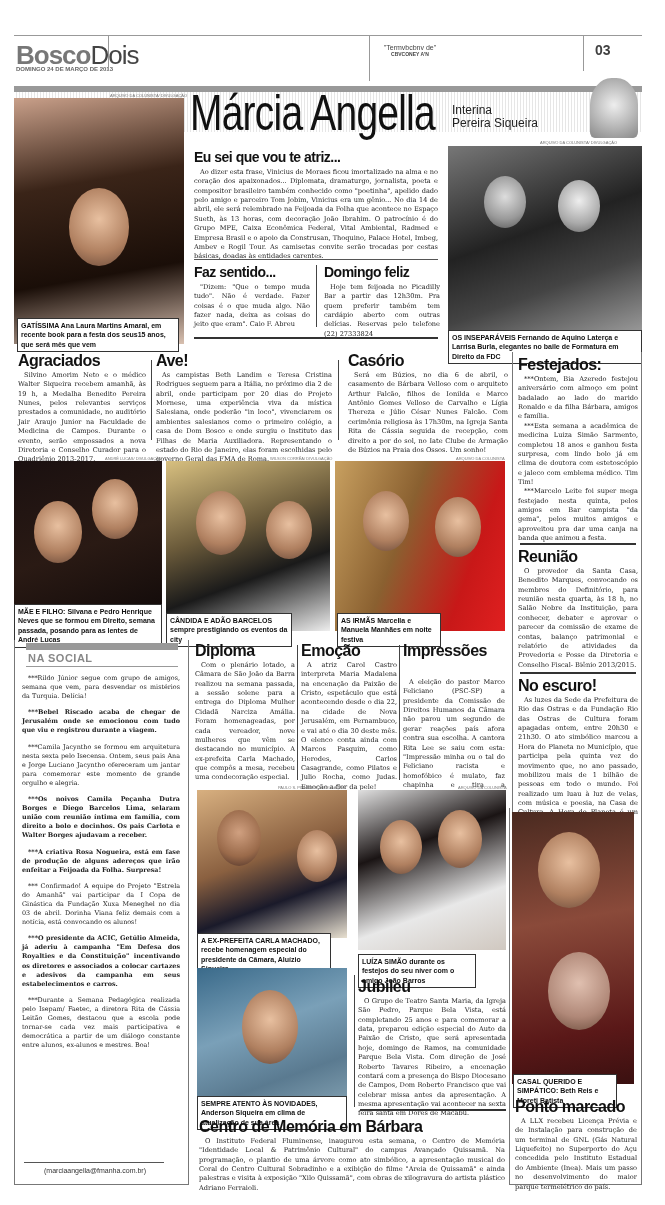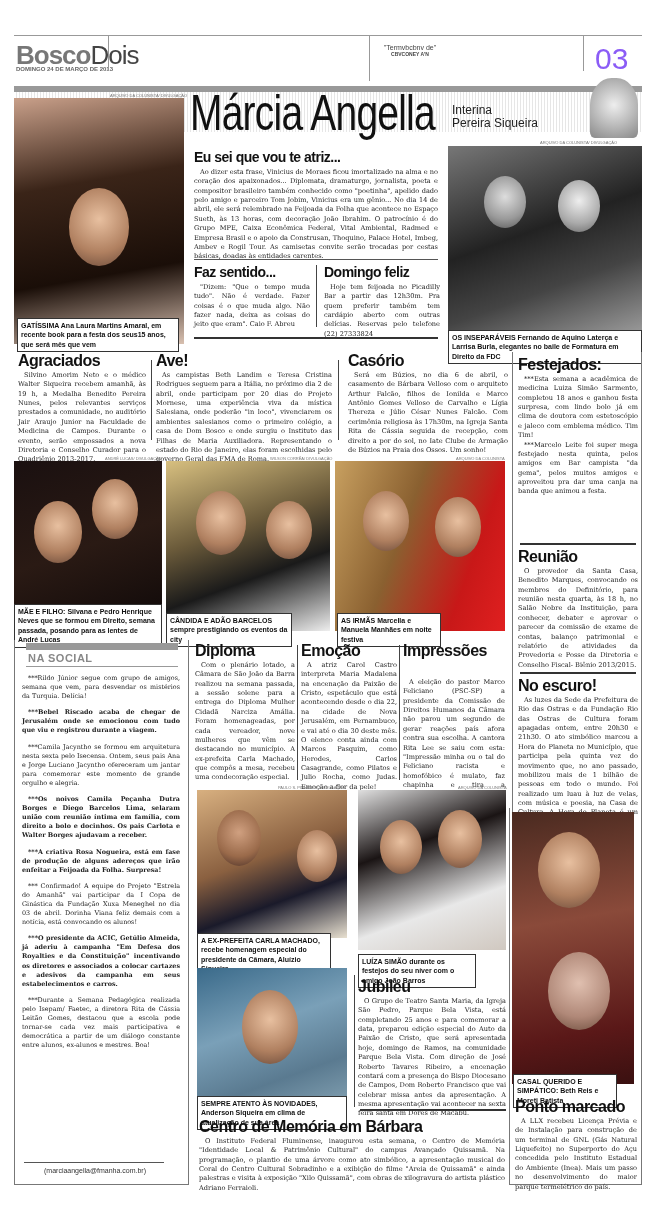--- a/index.html
+++ b/index.html
@@ -6,21 +6,21 @@
 body{width:665px;height:1205px;background:#fff;font-family:"DejaVu Serif",serif;color:#222;position:relative;overflow:hidden}
 .abs{position:absolute}
 .masthead{left:14px;top:35px;width:490px;height:46px;border-top:1px solid #999}
 .logo{left:16px;top:40px;font-family:"Liberation Sans",sans-serif;font-size:26px;font-weight:bold;color:#555;letter-spacing:-1px}
 .logo .b{color:#777}
 .logo .d{font-weight:normal;color:#444}
 .date{left:16px;top:66px;font-family:"Liberation Sans",sans-serif;font-size:6px;color:#666;font-weight:bold}
 .vline{background:#999;width:1px}
 .quote{left:380px;top:44px;width:60px;text-align:center;font-family:"Liberation Sans",sans-serif;font-size:7px;color:#444}
 .quote .who{font-size:5px;font-weight:bold}
-.pgnum{left:595px;top:42px;font-family:"Liberation Sans",sans-serif;font-size:30px;font-weight:normal;color:#8b5cf6}
+.pgnum{left:595px;top:42px;font-family:"Liberation Sans",sans-serif;font-size:14px;font-weight:bold;color:#404040}
 .headerband{left:14px;top:86px;width:628px;height:6px;background:#999}
 .stripes{left:14px;top:92px;width:628px;height:40px;background:repeating-linear-gradient(90deg,#fff 0 2px,#e6e6e6 2px 3px)}
 .colname{left:190px;top:88px;font-family:"Liberation Sans",sans-serif;font-size:50px;color:#111;letter-spacing:-1px;line-height:1;transform:scaleX(.78);transform-origin:left top}
 .interina{left:452px;top:104px;font-family:"Liberation Sans",sans-serif;font-size:12px;color:#222;line-height:1.05}
 .photo{background:linear-gradient(160deg,#555,#1a1a1a 60%,#333);overflow:hidden}
 .photo.bw{background:linear-gradient(150deg,#d0d0d0,#555 50%,#222)}
 .caption{background:#fff;border:1px solid #333;font-family:"Liberation Sans",sans-serif;font-weight:bold;font-size:7px;line-height:1.35;padding:2px 3px;color:#111}
 .credit{font-family:"Liberation Sans",sans-serif;font-size:4px;color:#777;text-transform:uppercase}
 h2{font-family:"Liberation Sans",sans-serif;font-weight:bold;color:#111;font-size:16px;line-height:1.1;letter-spacing:-.5px}
 .txt{font-size:6.6px;line-height:1.42;text-align:justify;color:#222}
@@ -101,20 +101,21 @@
 <div class="abs vline" style="left:338px;top:360px;height:80px;background:#444"></div>
 
 <h2 class="abs" style="left:348px;top:352px">Casório</h2>
 <div class="abs txt" style="left:348px;top:371px;width:160px">
     <p>Será em Búzios, no dia 6 de abril, o casamento de Bárbara Velloso com o arquiteto Arthur Falcão, filhos de Ionilda e Marco Antônio Gomes Velloso de Carvalho e Lígia Thereza e Júlio César Nunes Falcão. Com cerimônia religiosa às 17h30m, na Igreja Santa Rita de Cássia seguida de recepção, com direito a por do sol, no Iate Clube de Armação de Búzios na Praia dos Ossos. Um sonho!</p>
   </div>
 
 <div class="abs boxed" style="left:512px;top:352px;width:130px;height:485px"></div>
 <h2 class="abs" style="left:518px;top:356px">Festejados:</h2>
 <div class="abs txt" style="left:518px;top:375px;width:120px">
+ <p>***Ontem, Bia Azeredo festejou aniversário com almoço em point badalado ao lado do marido Ronaldo e da filha Bárbara, amigos e família.</p>
  <p>***Esta semana a acadêmica de medicina Luiza Simão Sarmento, completou 18 anos e ganhou festa surpresa, com lindo bolo já em clima de doutora com estetoscópio e jaleco com emblema médico. Tim Tim!</p>
  <p>***Marcelo Leite foi super mega festejado nesta quinta, pelos amigos em Bar campista "da gema", pelos muitos amigos e aproveitou pra dar uma canja na banda que animou a festa.</p>
 </div>
 <div class="abs rule" style="left:520px;top:543px;width:116px"></div>
 <h2 class="abs" style="left:518px;top:548px">Reunião</h2>
 <div class="abs txt" style="left:518px;top:567px;width:120px">
     <p>O provedor da Santa Casa, Benedito Marques, convocando os membros do Definitório, para reunião nesta quarta, às 18 h, no Salão Nobre da Instituição, para conhecer, debater e aprovar o parecer da comissão de exame de contas, balanço patrimonial e relatório de atividades da Provedoria e Posse da Diretoria e Conselho Fiscal- Biênio 2013/2015.</p>
   </div>
 <div class="abs rule" style="left:520px;top:672px;width:116px"></div>
 <h2 class="abs" style="left:518px;top:677px">No escuro!</h2>

